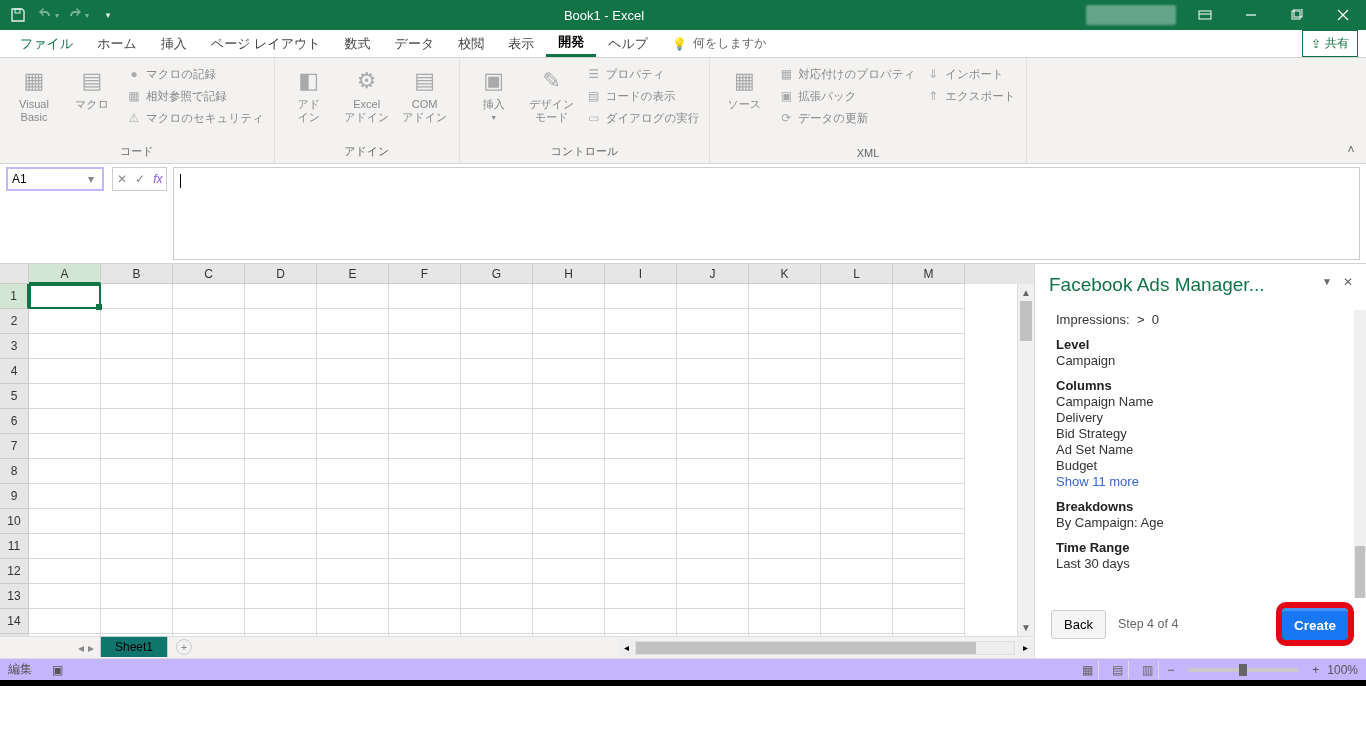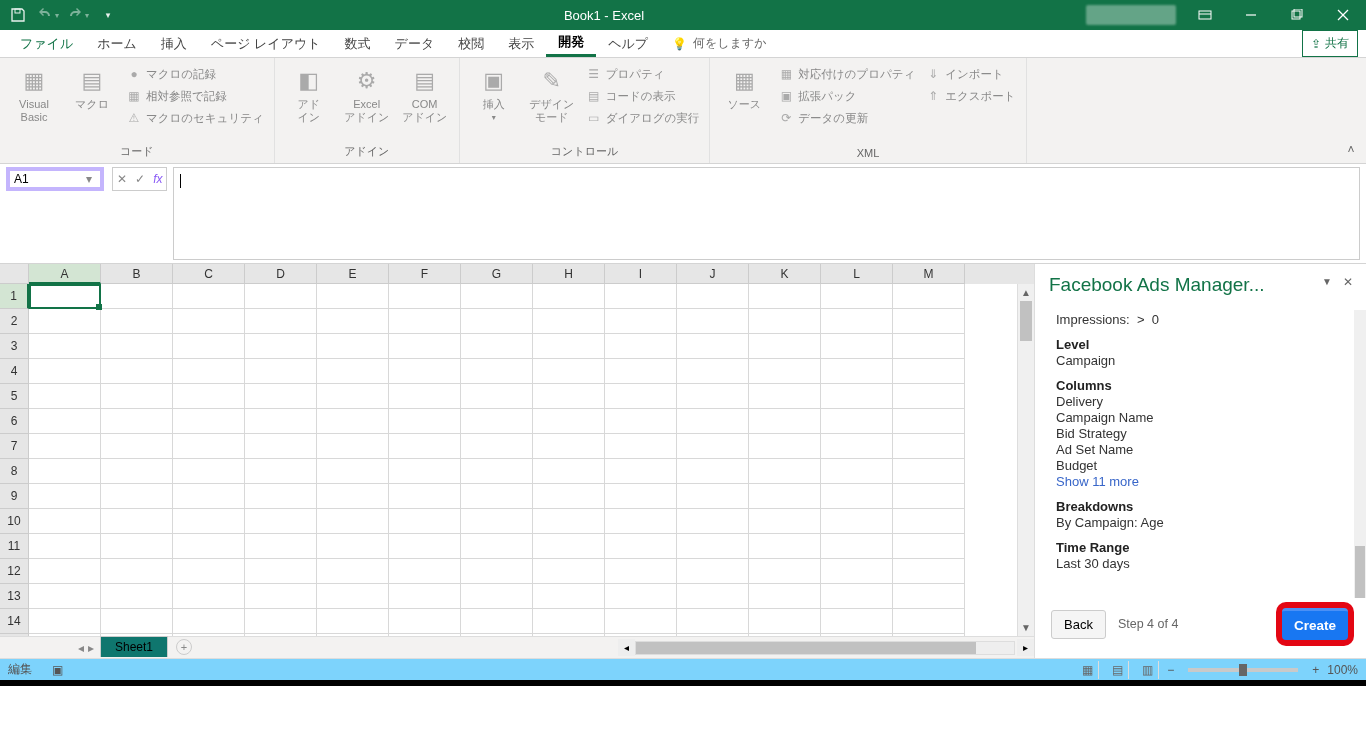--- a/index.html
+++ b/index.html
@@ -30,21 +30,21 @@
 .group-label { text-align: center; font-size: 11px; color: #666; padding: 2px 0 4px; }
 .big-btn { display: flex; flex-direction: column; align-items: center; width: 56px; padding: 4px 2px; color: #888; font-size: 11px; text-align: center; line-height:1.2; gap:2px;}
 .big-btn .ico { width: 32px; height: 30px; display:flex; align-items:center; justify-content:center; font-size:22px; color:#aaa;}
 .small-list { display:flex; flex-direction:column; gap:2px; justify-content:flex-start; padding:2px 2px;}
 .small-btn { display:flex; align-items:center; gap:4px; color:#888; font-size:11.5px; padding: 2px 2px; white-space:nowrap;}
 .small-btn .sico { width:16px; height:16px; display:inline-flex; align-items:center; justify-content:center; color:#aaa; font-size:12px;}
 .ribbon-collapse { position:absolute; right:6px; bottom:4px; width:18px; height:18px; display:flex; align-items:center; justify-content:center; color:#666; cursor:pointer;}
 
 
 .formula-row { height: 100px; border-bottom: 1px solid #d4d4d4; display:flex; }
-.namebox { width: 98px; border: 4px solid #c4b5fd; margin: 3px 2px 3px 6px; height: 24px; display:flex; align-items:center; padding:0 4px; background:#fff; justify-content:space-between;}
+.namebox { width: 98px; border: 2px solid #c4b5fd; margin: 3px 2px 3px 6px; height: 24px; display:flex; align-items:center; padding:0 4px; background:#fff; justify-content:space-between;}
 .namebox-dd { width:14px; text-align:center; color:#888;}
 .fb-btns { display:flex; margin-left:6px; border:1px solid #ccc; height:24px; margin-top:3px; background:#fff; padding:0 4px; gap:8px; align-items:center;}
 .formula-input { flex:1; margin:3px 6px 3px 6px; border:1px solid #ccc; background:#fff; padding:4px 6px; font-size:13px; }
 .formula-input .cursor { display:inline-block; width:1px; height:14px; background:#000; vertical-align:middle; animation:blink 1s steps(1) infinite;}
 @keyframes blink { 50% { opacity:0; } }
 
 
 .work { display:flex; height: 394px; }
 .sheet-area { flex:1; display:flex; flex-direction:column; }
 .col-headers { display:flex; height:20px; background:#e6e6e6;}
@@ -86,21 +86,21 @@
 .showmore { color:#3866c9; cursor:pointer; font-size:13px; }
 .tp-footer { display:flex; align-items:center; gap:12px; padding: 10px 2px 4px; }
 .back-btn { border:1px solid #ccc; border-radius:3px; padding:6px 12px; background:#f5f5f5; font-size:13px; cursor:pointer;}
 .step { color:#666; font-size:12.5px;}
 .create-wrap { margin-left:auto; background:#e30613; border-radius:10px; padding:6px;}
 .create-btn { background:#1877f2; color:#fff; border:none; border-radius:4px; padding:7px 12px; font-size:13.5px; font-weight:600; cursor:pointer; border-top:3px solid #4b90f5;}
 .tp-scroll { width:12px; background:#f0f0f0; position:absolute; right:0; top:46px; bottom:60px;}
 .tp-scroll-thumb { position:absolute; left:1px; right:1px; bottom:0; height:52px; background:#c1c1c1;}
 
 
-.statusbar { height: 22px; background:#7dd3fc; border-top:1px solid #ddd; display:flex; align-items:center; padding:0 8px; font-size:12px; color:#555;}
+.statusbar { height: 22px; background:#c4b5fd; border-top:1px solid #ddd; display:flex; align-items:center; padding:0 8px; font-size:12px; color:#555;}
 .sb-right { margin-left:auto; display:flex; align-items:center; gap:8px;}
 .view-btn { width:22px; height:18px; display:flex; align-items:center; justify-content:center; color:#666; border-right:1px solid #ddd;}
 .zoom-slider { width:110px; height:4px; background:#c9c9c9; position:relative; margin:0 6px;}
 .zoom-slider .tick { position:absolute; left:50%; top:-3px; bottom:-3px; width:1px; background:#888;}
 .zoom-slider .thumb { position:absolute; left:50%; top:-4px; width:8px; height:12px; background:#666; transform:translateX(-50%);}
 
 .blackbar { height: 6px; background:#000; width:100%; }
 svg { display:block; }
 </style>
 </head>
@@ -579,22 +579,22 @@
     <div class="tp-close">✕</div>
 
     <div class="tp-body">
       <div class="line"><span>Impressions:</span>&nbsp;&nbsp;<span>&gt;</span>&nbsp;&nbsp;<span>0</span></div>
 
       <h4>Level</h4>
       <div class="line">Campaign</div>
 
       <h4>Columns</h4>
       <div id="cols-list">
+          <div class="line">Campaign Name</div>
           <div class="line">Delivery</div>
-          <div class="line">Campaign Name</div>
           <div class="line">Bid Strategy</div>
           <div class="line">Ad Set Name</div>
           <div class="line">Budget</div>
         </div>
       <div class="showmore">Show 11 more</div>
 
       <h4>Breakdowns</h4>
       <div class="line">By Campaign: Age</div>
 
       <h4>Time Range</h4>

